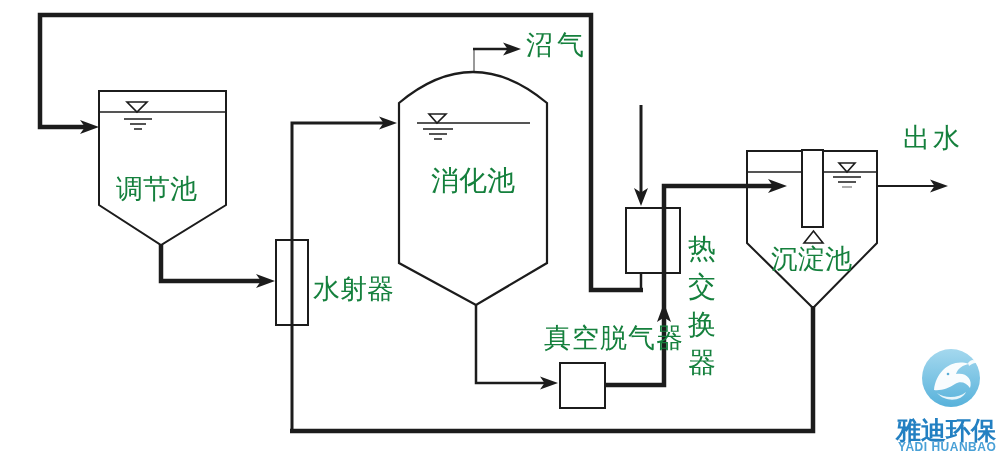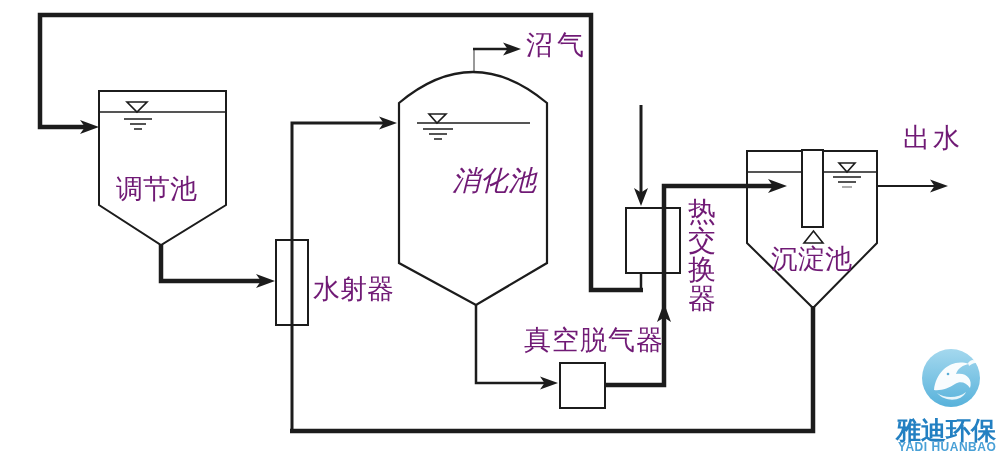--- a/index.html
+++ b/index.html
@@ -1,25 +1,25 @@
 <!DOCTYPE html>
 <html><head>
 <meta charset="utf-8">
 <style>
   html,body{margin:0;padding:0;background:#fff;}
   .stage{
     position:relative;width:1000px;height:454px;background:#fff;overflow:hidden;
     font-family:"Liberation Serif","DejaVu Serif",serif;color:#1d1d1d;
   }
   .stage svg.diagram{position:absolute;left:0;top:0;}
-  .lbl{position:absolute;white-space:nowrap;font-size:27px;line-height:1.1;color:#701a75;}
+  .lbl{position:absolute;white-space:nowrap;font-size:27px;line-height:1.1;color:#15803d;}
   .lbl.sp{letter-spacing:4px;}
   .lbl.vertical{
     white-space:normal;width:30px;word-break:break-all;text-align:center;
-    line-height:29px;font-size:28px;
+    line-height:38px;font-size:28px;margin-top:33px;
   }
   .logo{position:absolute;left:895px;top:345px;width:110px;height:109px;}
   .logo .mark{position:absolute;left:26px;top:2px;}
   .logo .cn{
     position:absolute;left:1px;top:69px;width:108px;
     font-family:"Liberation Sans","DejaVu Sans",sans-serif;
     font-weight:bold;font-size:25px;letter-spacing:0px;color:#2380c2;white-space:nowrap;
   }
   .logo .en{
     position:absolute;left:3px;top:95px;width:108px;
@@ -93,25 +93,25 @@
       <path d="M397 123 L379 116.5 L383.5 123 L379 129.5 Z"></path>
       <path d="M558 383 L540 376.5 L544.5 383 L540 389.5 Z"></path>
       <path d="M664 303 L657 322 L664 317.5 L671 322 Z"></path>
       <path d="M787 186 L768 179 L773 186 L768 193 Z"></path>
       <path d="M948 186 L930 179.5 L934.5 186 L930 192.5 Z"></path>
       <path d="M521 49 L503 42.5 L507.5 49 L503 55.5 Z"></path>
     </g>
   </svg>
 
   <div class="lbl" style="left:116px;top:175px;">调节池</div>
-  <div class="lbl" style="left:452px;top:166px;font-size:28px;font-style:italic;">消化池</div>
+  <div class="lbl" style="left:431px;top:166px;font-size:28px;">消化池</div>
   <div class="lbl" style="left:313px;top:275px;">水射器</div>
   <div class="lbl sp" style="left:526px;top:31px;">沼气</div>
   <div class="lbl vertical" style="left:687px;top:197px;">热交换器</div>
-  <div class="lbl" style="left:524px;top:326px;letter-spacing:1px;">真空脱气器</div>
+  <div class="lbl" style="left:544px;top:326px;letter-spacing:1px;font-family:Liberation Mono, monospace;">真空脱气器</div>
   <div class="lbl" style="left:771px;top:247px;font-family:Liberation Mono, monospace;">沉淀池</div>
   <div class="lbl" style="left:903px;top:124px;letter-spacing:3px;">出水</div>
 
   <div class="logo">
     <svg class="mark" width="60" height="62" viewBox="0 0 60 62">
       <defs>
         <linearGradient id="lg-circle" x1="0" y1="0" x2="0" y2="1">
           <stop offset="0" stop-color="#a4d8ee"></stop>
           <stop offset="1" stop-color="#58b2db"></stop>
         </linearGradient>

